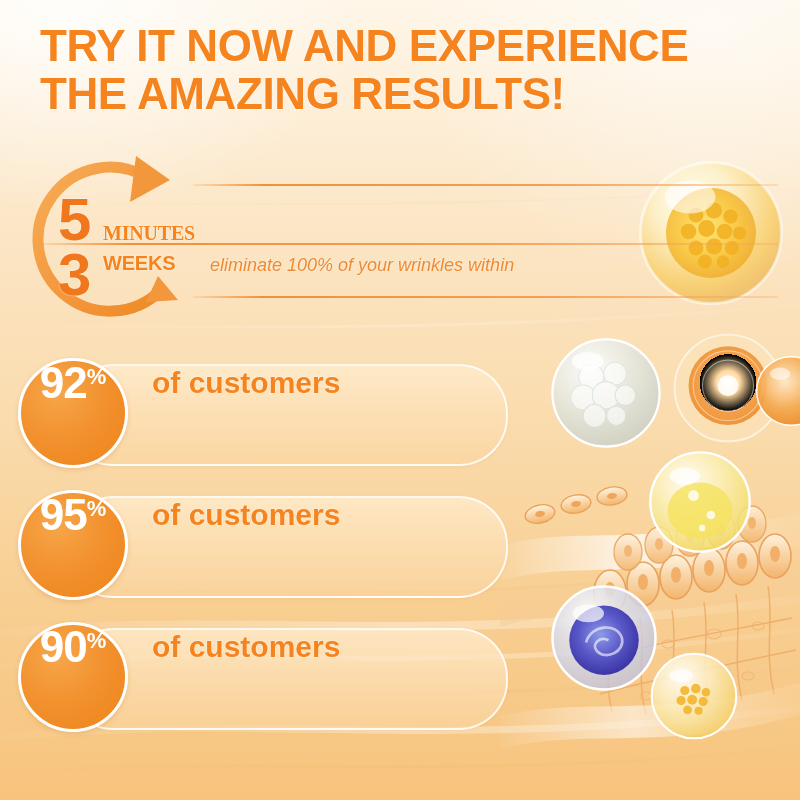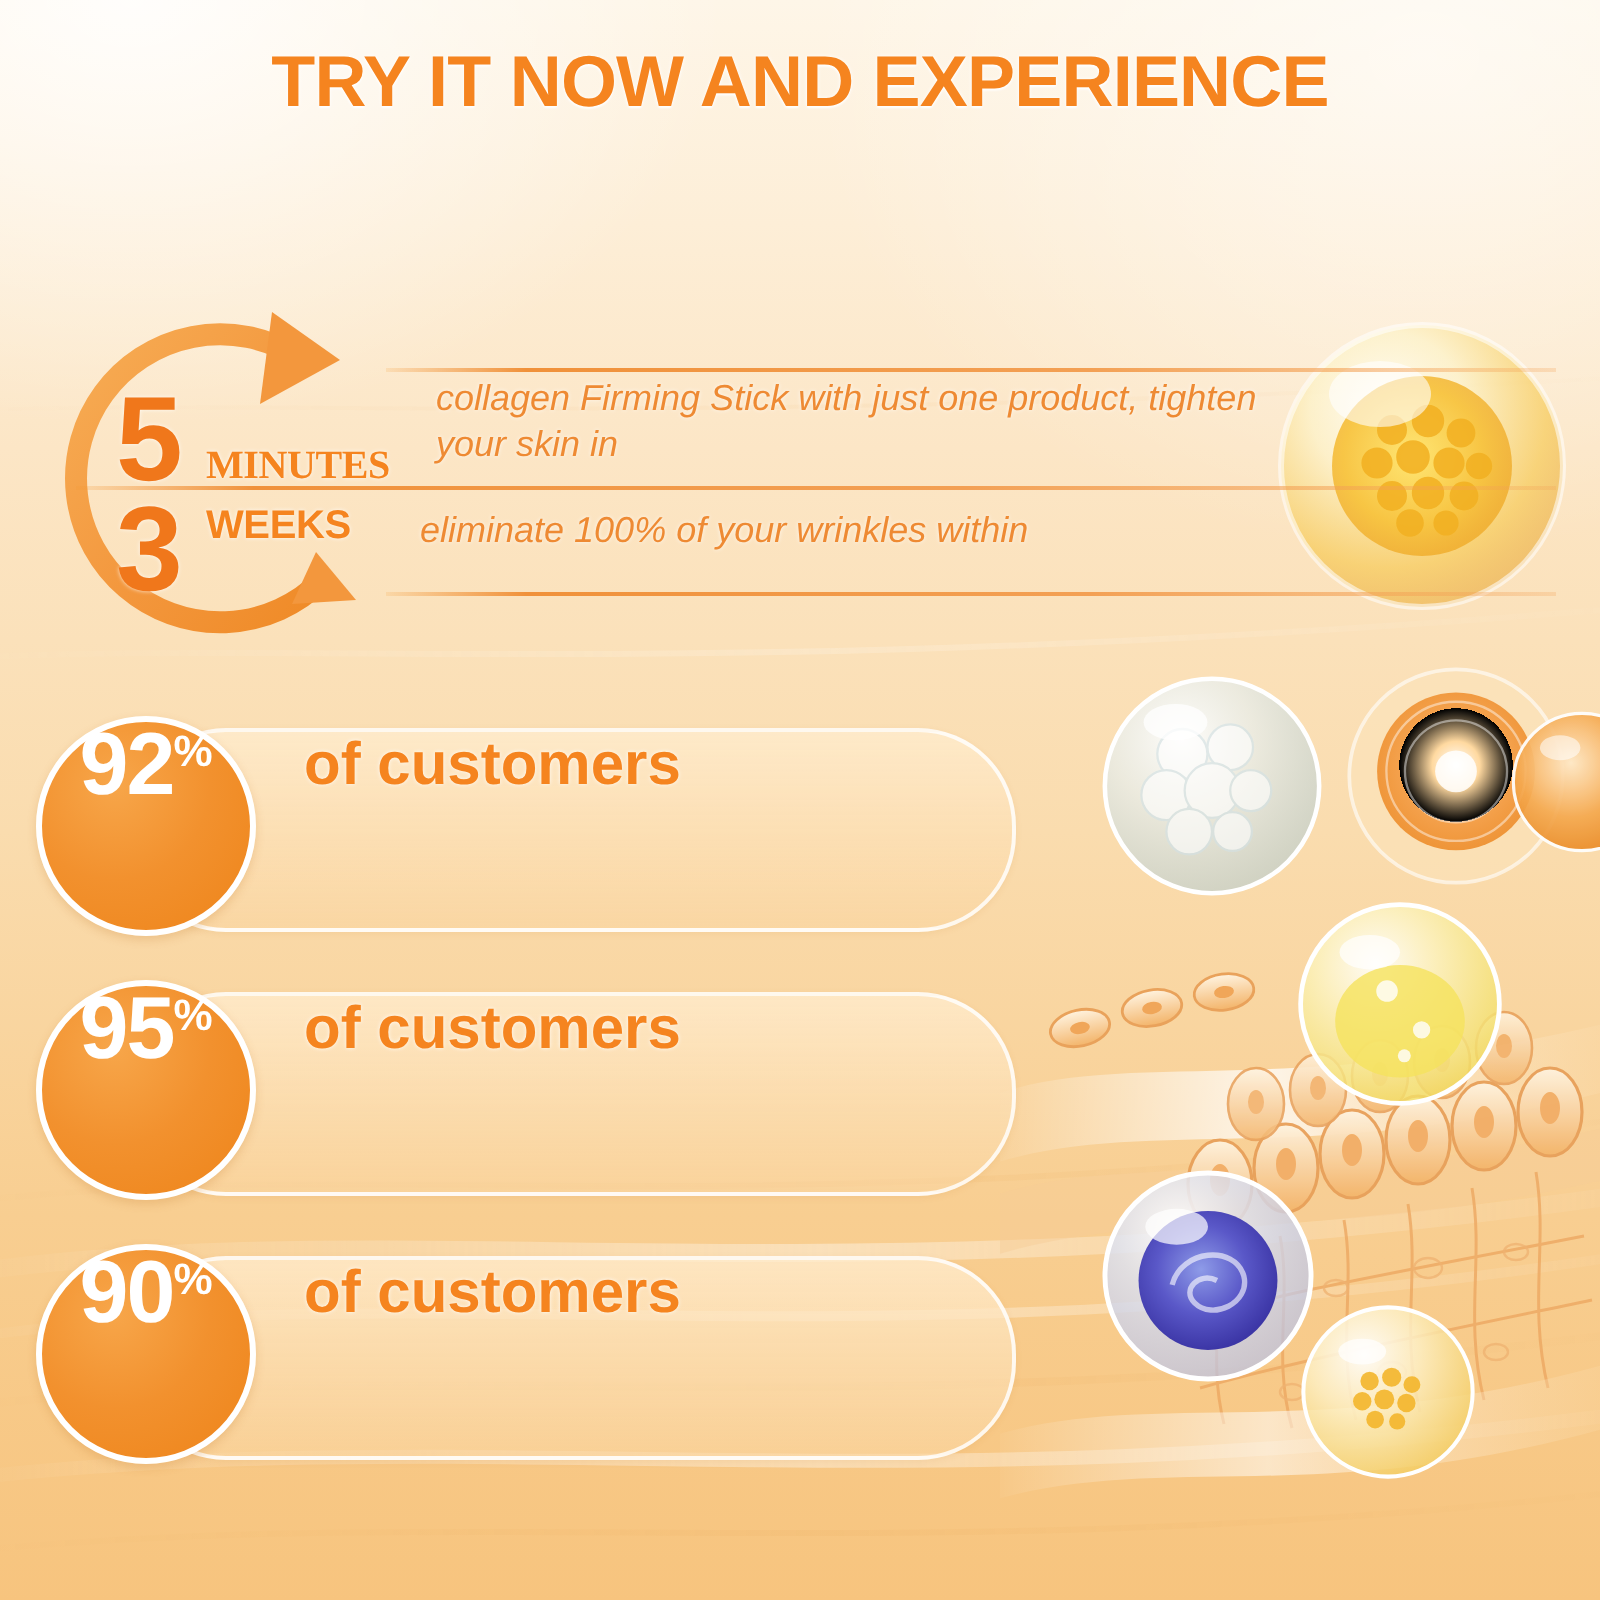--- a/index.html
+++ b/index.html
@@ -20,25 +20,24 @@
   .bg-glow-tr{
     position:absolute;right:-120px;top:-140px;width:520px;height:420px;
     background:radial-gradient(ellipse at 60% 40%, rgba(255,255,255,.55) 0%, rgba(255,255,255,0) 70%);
   }
   .streaks{position:absolute;inset:0;opacity:.5;}
   .streaks svg{display:block;width:100%;height:100%;}
 
   
   .headline{
     position:absolute;left:40px;top:22px;width:720px;
-    font-size:36px;font-weight:bold;line-height:1.08;
+    font-size:44px;font-weight:bold;line-height:1.08;
     letter-spacing:-.4px;
     color:#F5841F;
     text-shadow:0 0 2px rgba(255,255,255,.95), 0 1px 1px rgba(255,255,255,.9);
-    text-align:center;
   }
   .headline div{white-space:nowrap;}
 
   
   .timer{position:absolute;left:18px;top:150px;width:760px;height:180px;}
   .timer-arc{position:absolute;left:0;top:0;width:210px;height:180px;}
   .timer-arc svg{display:block;}
 
   .rule{
     position:absolute;height:2px;
@@ -416,20 +415,21 @@
           <circle cx="60" cy="56" r="5"></circle>
         <circle cx="43" cy="65" r="4.8"></circle>
           <circle cx="55" cy="66" r="4.4"></circle>
       </g>
       <ellipse cx="36" cy="28" rx="13" ry="7" fill="#FFFFFF" opacity=".7"></ellipse>
     </svg>
   </div>
 
   <div class="headline">
     <div>TRY IT NOW AND EXPERIENCE</div>
+    <div>THE AMAZING RESULTS!</div>
   </div>
 
   <div class="timer">
 
     <div class="timer-arc">
       <svg width="210" height="180" viewBox="0 0 210 180">
         <defs>
           <linearGradient id="arcg" x1="0" y1="0" x2="1" y2="1">
             <stop offset="0" stop-color="#F6A busca" stop-opacity="1"></stop>
             <stop offset="0" stop-color="#F7AD55"></stop>
@@ -443,21 +443,20 @@
         <polygon points="140,126 160,150 128,152" fill="#F3973D"></polygon>
       </svg>
     </div>
 
     <div class="rule rule-top"></div>
     <div class="rule rule-mid"></div>
     <div class="rule rule-bot"></div>
 
     <div class="num num-5">5</div>
     <div class="unit unit-min">MINUTES</div>
-    <div class="timer-text tt1">collagen Firming Stick with just one product, tighten your skin in</div>
 
     <div class="num num-3">3</div>
     <div class="unit unit-wk">WEEKS</div>
     <div class="timer-text tt2">eliminate 100% of your wrinkles within</div>
   </div>
 
   <div class="stat stat-1">
     <div class="pill"></div>
     <div class="badge">
       <div class="badge-inner">

